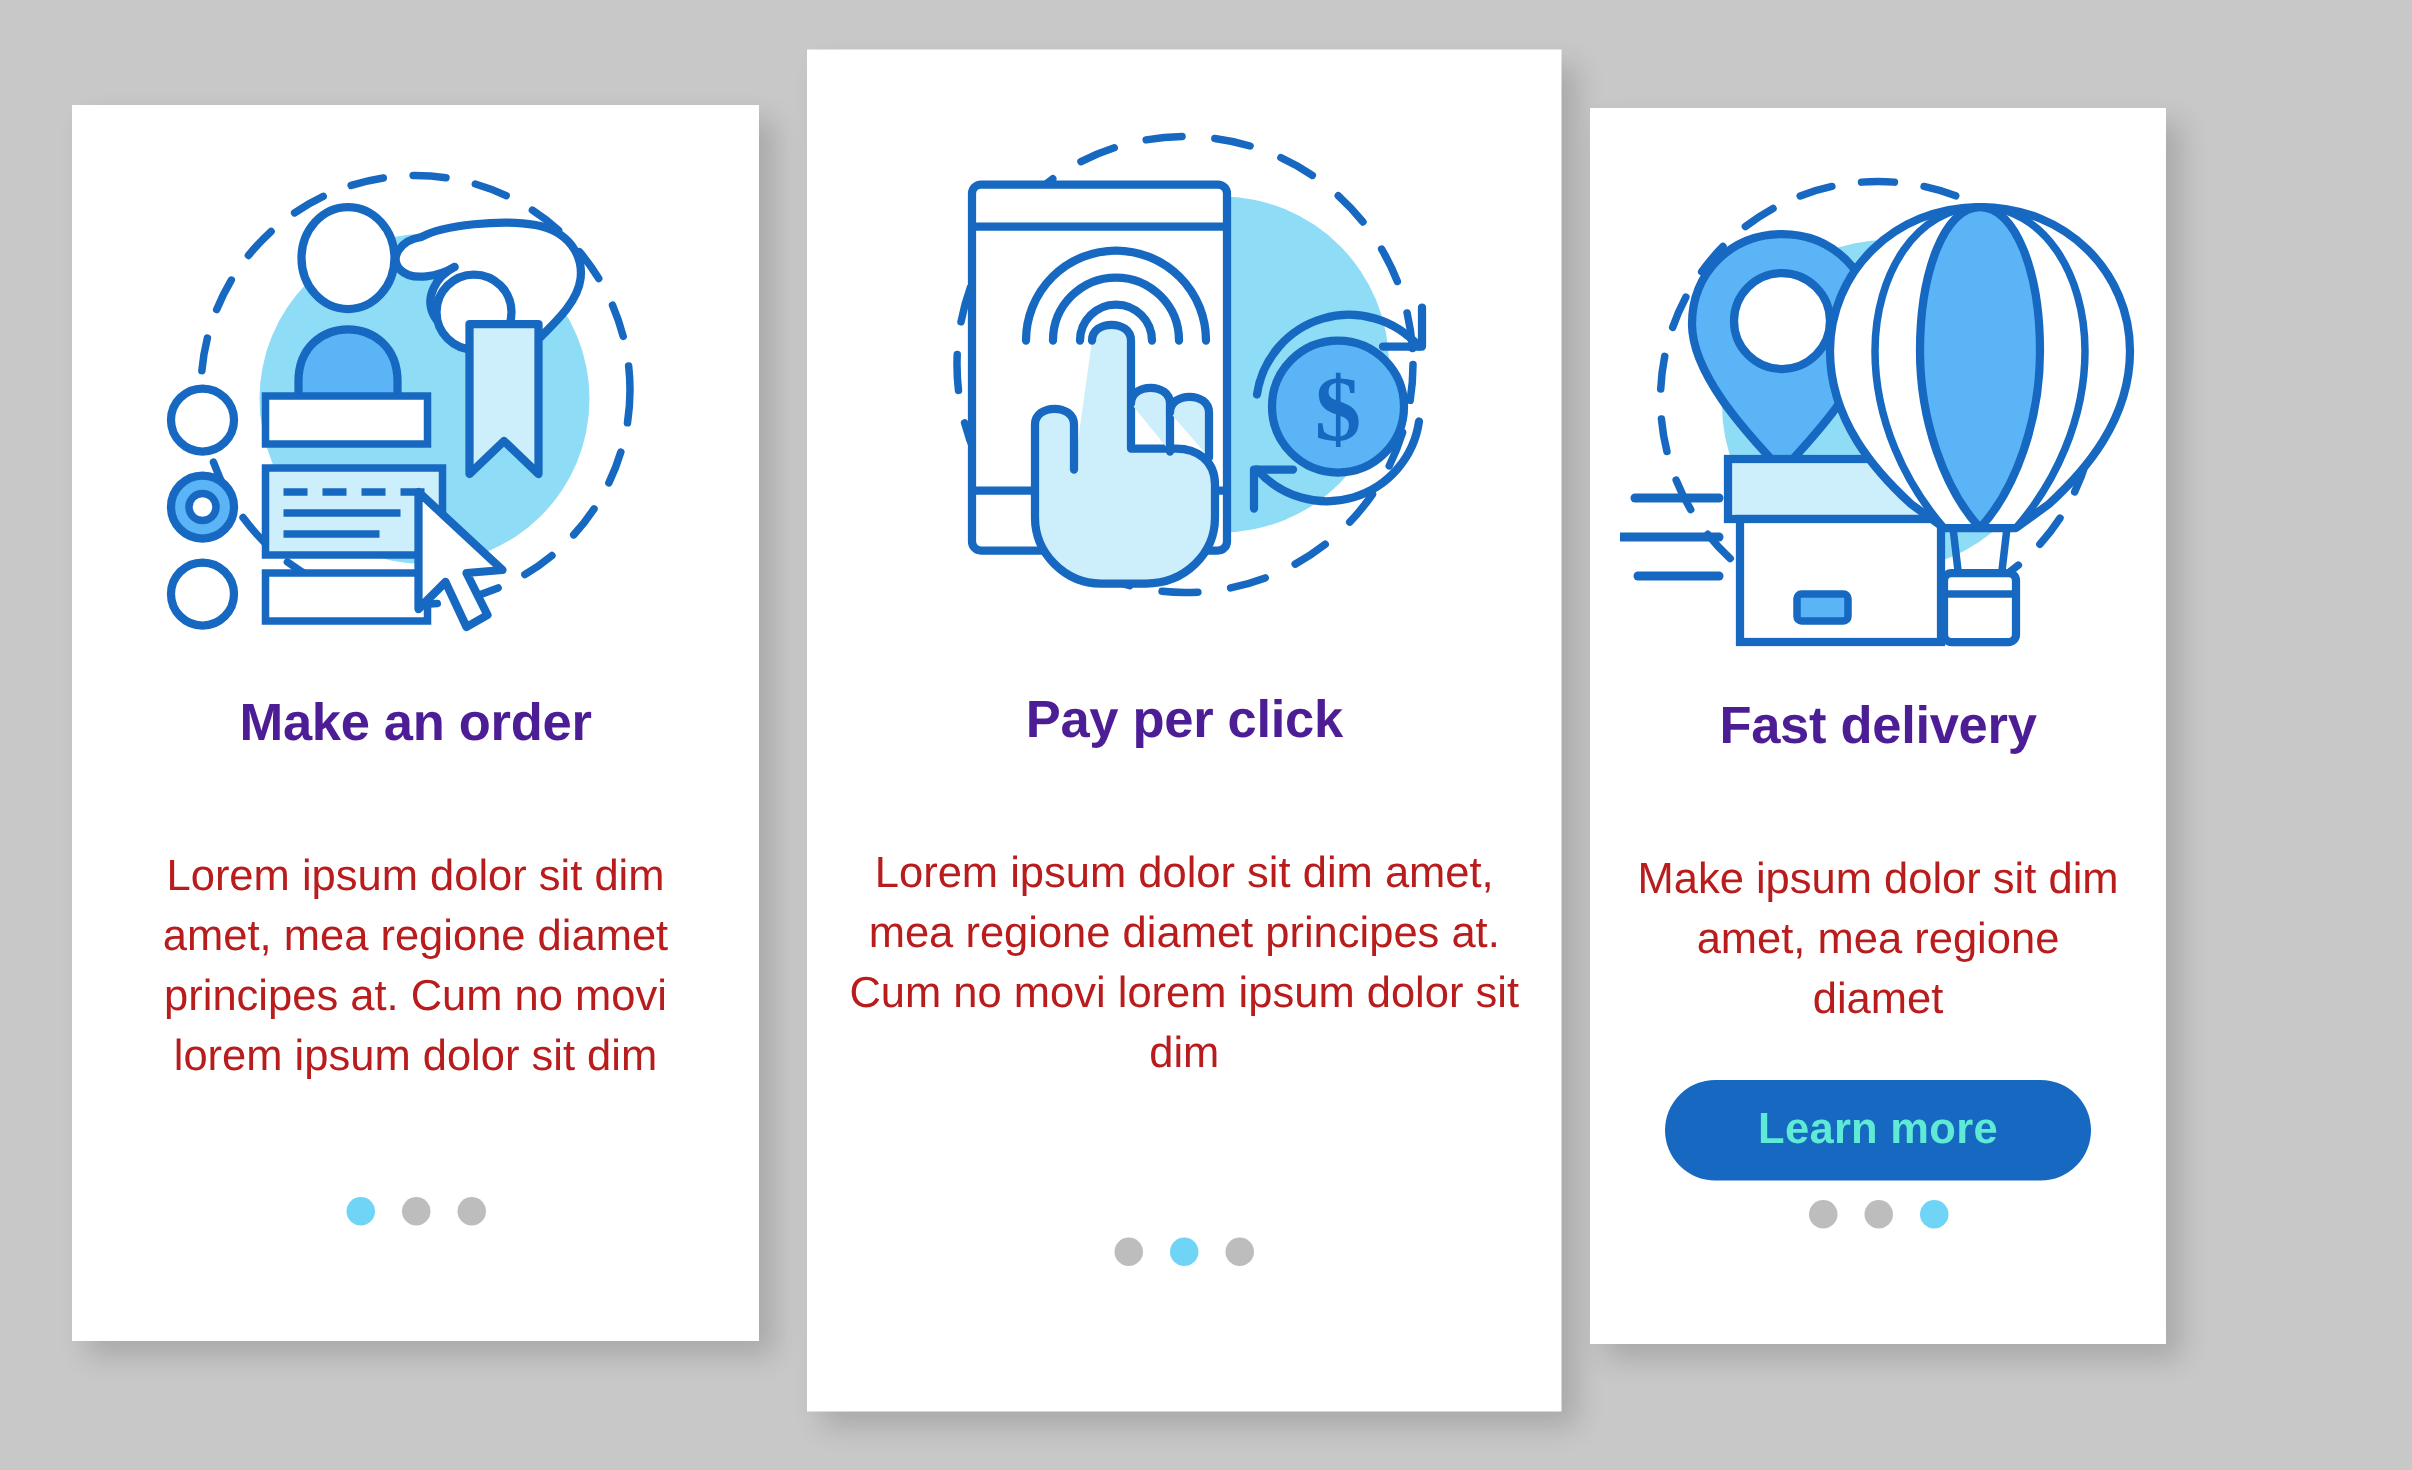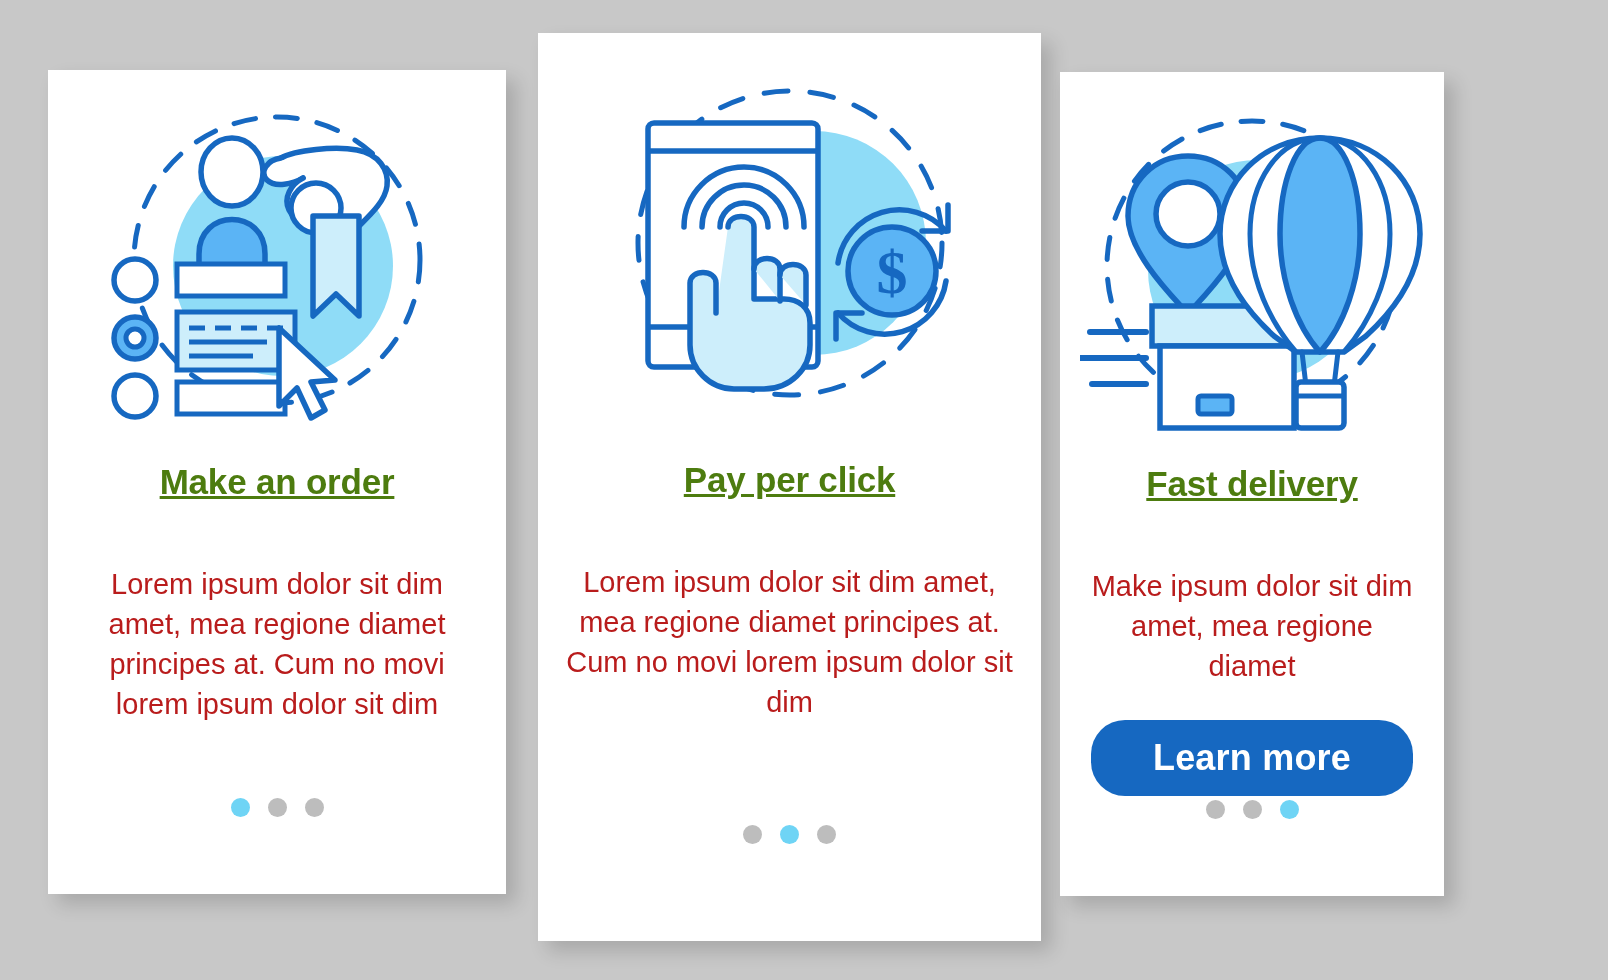--- a/index.html
+++ b/index.html
@@ -36,51 +36,50 @@
     justify-content: center;
   }
   #card-1 .illus-wrap { height: 390px; padding-top: 18px; }
   #card-2 .illus-wrap { height: 425px; padding-top: 30px; }
   #card-3 .illus-wrap { height: 390px; padding-top: 18px; }
 
   .illus { display: block; }
 
   
   .card-title {
-    color: #4d7c0f;
+    color: #4c1d95;
     font-weight: bold;
     letter-spacing: -0.2px;
     text-align: right;
     white-space: nowrap;
-    text-decoration: underline;
   }
   #card-1 .card-title { font-size: 35px; margin-top: 2px; }
   #card-2 .card-title { font-size: 35px; margin-top: 2px; }
   #card-3 .card-title { font-size: 35px; margin-top: 2px; }
 
   .card-desc {
     color: #b91c1c;
     font-size: 29px;
     line-height: 1.38;
     text-align: center;
     padding: 0 26px;
   }
   #card-1 .card-desc { margin-top: 62px; }
   #card-2 .card-desc { margin-top: 62px; }
   #card-3 .card-desc { margin-top: 62px; }
 
   
   .cta-button {
     margin-top: 34px;
     background: #1668c1;
-    color: #ffffff;
+    color: #5eead4;
     border: none;
     border-radius: 34px;
     font-family: "Liberation Sans", sans-serif;
-    font-size: 36px;
+    font-size: 29px;
     font-weight: bold;
     padding: 17px 62px;
     cursor: pointer;
     letter-spacing: 0.2px;
   }
 
   
   .dots {
     display: flex;
     gap: 18px;

